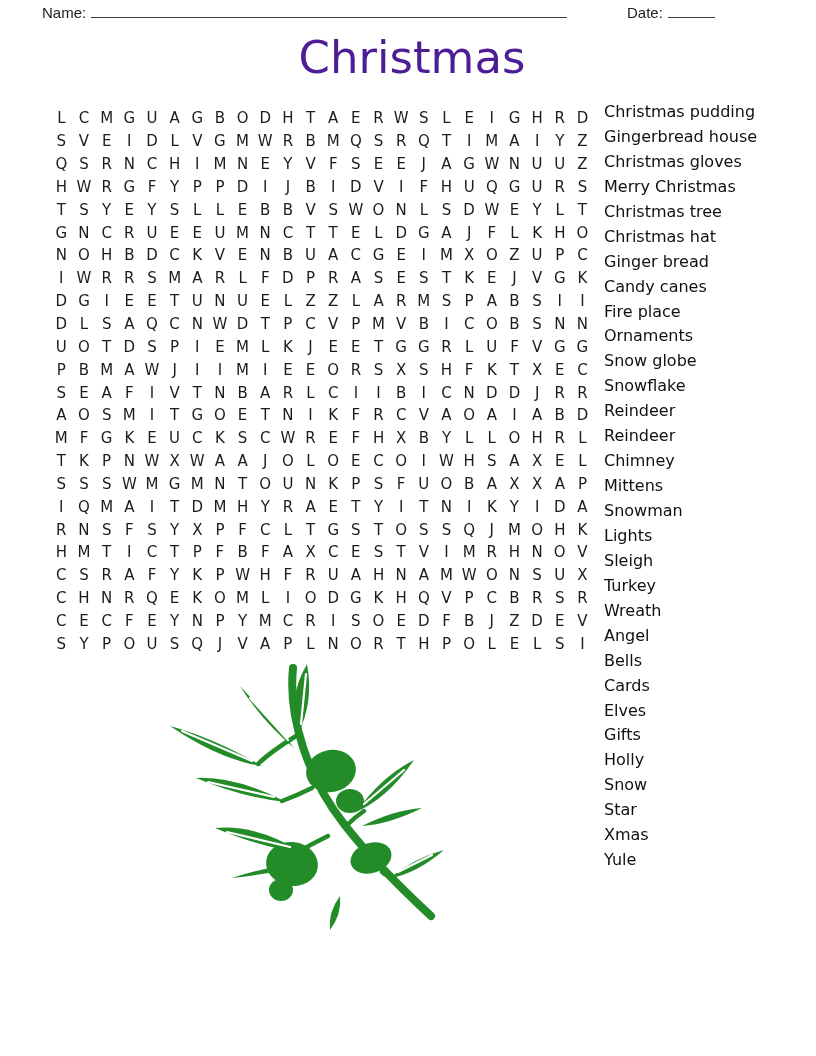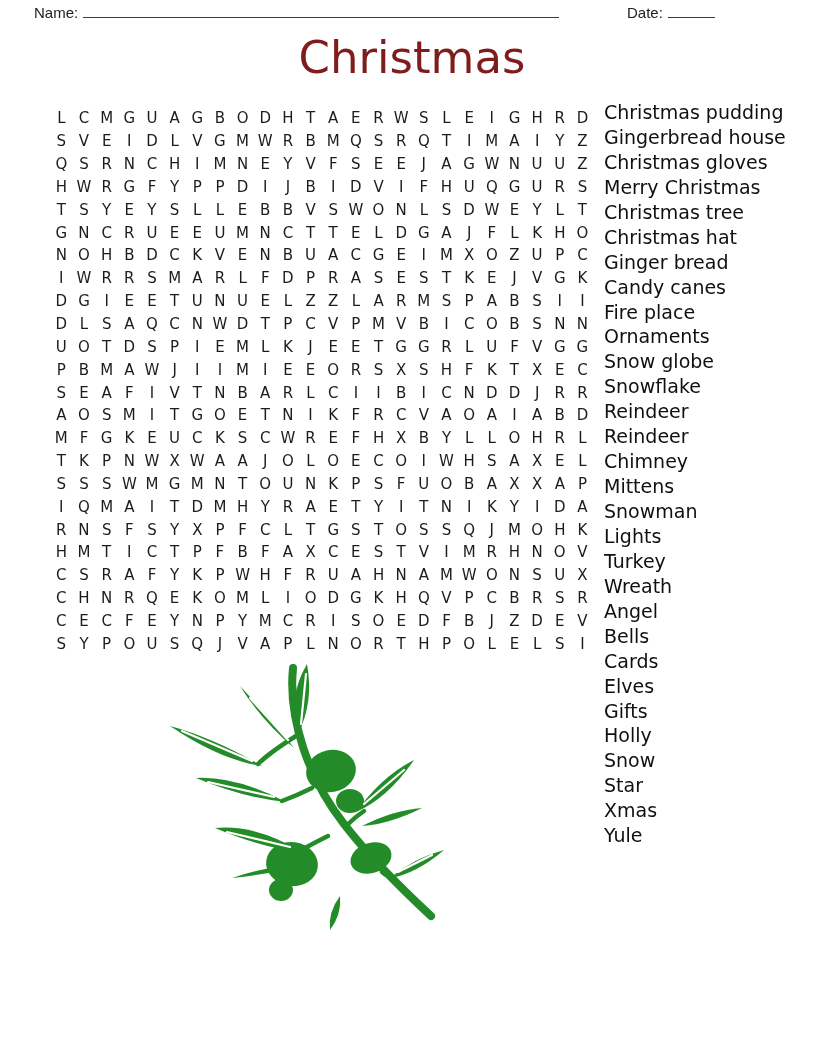--- a/index.html
+++ b/index.html
@@ -5,42 +5,42 @@
   html,body { margin:0; padding:0; background:#ffffff; }
   .page {
     position:relative; width:816px; height:1056px; background:#fff;
     font-family:"DejaVu Sans", sans-serif; color:#161616; overflow:hidden;
   }
   .hdr {
     position:absolute; top:3px;
     font-family:"Liberation Sans", sans-serif; font-size:15px; color:#222;
     white-space:nowrap;
   }
-  #name-field { left:34px; }
+  #name-field { left:42px; }
   #date-field { left:627px; }
   .hdr .blank-line {
     display:inline-block; border-bottom:1.5px solid #3c3c3c; height:14px;
     margin-left:5px; vertical-align:baseline;
   }
   #name-field .blank-line { width:476px; }
   #date-field .blank-line { width:47px; }
   .title {
     position:absolute; left:8px; right:0; top:31px; text-align:center;
-    font-size:45px; font-weight:400; color:#7f1d1d;
+    font-size:45px; font-weight:400; color:#4c1d95;
   }
   .grid {
     position:absolute; left:50px; top:107px;
     display:grid; grid-template-columns:repeat(24, 22.67px);
     grid-auto-rows:22.85px;
   }
   .cell {
     display:flex; align-items:center; justify-content:center;
     font-size:15px; color:#1c1c1c;
   }
-  .words { position:absolute; left:604px; top:100px; font-size:19px; color:#101010; }
+  .words { position:absolute; left:604px; top:100px; font-size:16px; color:#101010; }
   .word  { height:24.95px; line-height:24.95px; white-space:nowrap; }
   .branch { position:absolute; left:160px; top:660px; width:290px; height:276px; }
   .branch .fillpart { fill:var(--branch-color,#238c28); }
   .branch .strokepart { stroke:var(--branch-color,#238c28); fill:none; stroke-linecap:round; }
   .branch .vein { stroke:#ffffff; stroke-width:2.2; fill:none; stroke-linecap:round; }
 </style>
 </head>
 <body>
 
 <div class="page">
@@ -646,20 +646,21 @@
       <div class="word">Fire place</div>
       <div class="word">Ornaments</div>
       <div class="word">Snow globe</div>
       <div class="word">Snowflake</div>
       <div class="word">Reindeer</div>
       <div class="word">Reindeer</div>
       <div class="word">Chimney</div>
       <div class="word">Mittens</div>
       <div class="word">Snowman</div>
       <div class="word">Lights</div>
+      <div class="word">Sleigh</div>
       <div class="word">Turkey</div>
       <div class="word">Wreath</div>
       <div class="word">Angel</div>
       <div class="word">Bells</div>
       <div class="word">Cards</div>
       <div class="word">Elves</div>
       <div class="word">Gifts</div>
       <div class="word">Holly</div>
       <div class="word">Snow</div>
       <div class="word">Star</div>

